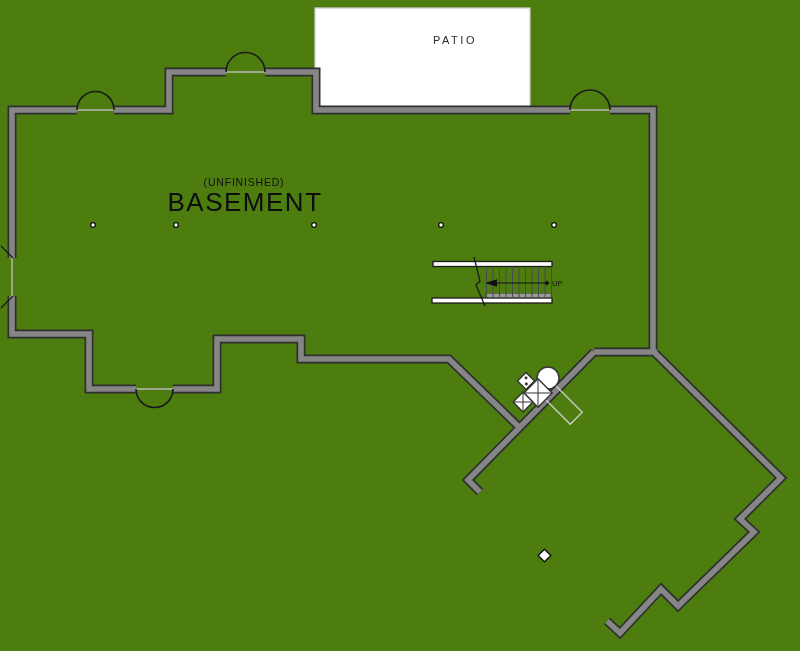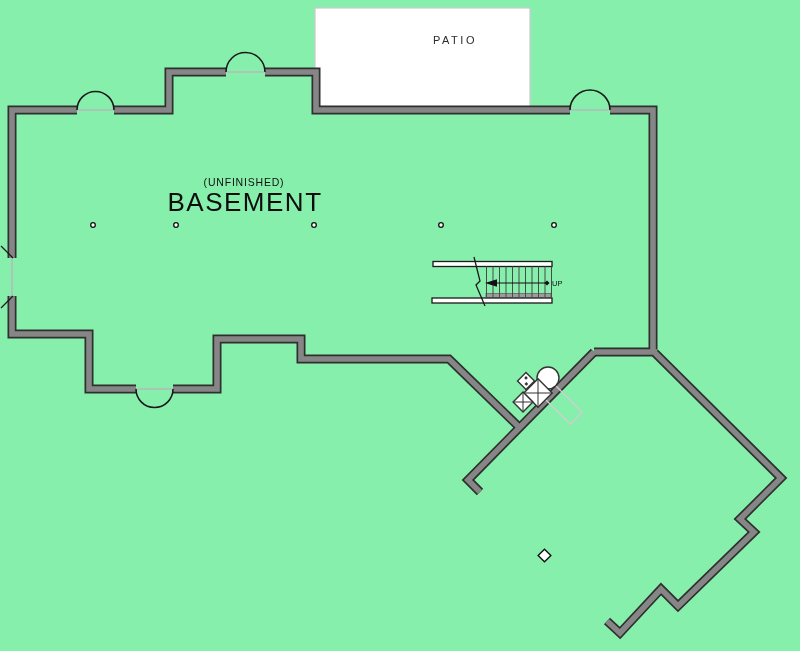--- a/index.html
+++ b/index.html
@@ -3,21 +3,21 @@
 <meta charset="utf-8">
 <style>
   :root{
     --wall-fill:#868686;
     --wall-outline:#2f2f2f;
     --thin-line:#b9b9b9;
     --patio-outline:#cccccc;
     --line-dark:#1a1a1a;
   }
   html,body{margin:0;padding:0;background:#fff;}
-  .canvas-wrap{width:800px;height:651px;background:#86efac;position:relative;overflow:hidden;}
+  .canvas-wrap{width:800px;height:651px;background:#4d7c0f;position:relative;overflow:hidden;}
   svg{display:block;}
   svg text{font-family:"Liberation Sans",sans-serif;fill:#111;}
   .lbl-patio{font-size:11px;letter-spacing:2.5px;fill:#2b2b2b;}
   .lbl-unfinished{font-size:10.5px;letter-spacing:0.8px;fill:#111;}
   .lbl-basement{font-size:26px;letter-spacing:1.5px;fill:#0d0d0d;}
   .lbl-up{font-size:7.5px;letter-spacing:0.2px;fill:#111;}
   .wall-outer{stroke:var(--wall-outline);stroke-width:9;fill:none;stroke-linejoin:miter;stroke-linecap:butt;}
   .wall-inner{stroke:var(--wall-fill);stroke-width:5.6;fill:none;stroke-linejoin:miter;stroke-linecap:butt;}
   .win{stroke:var(--thin-line);stroke-width:1.5;fill:none;}
   .arc{stroke:var(--line-dark);stroke-width:1.6;fill:none;}

